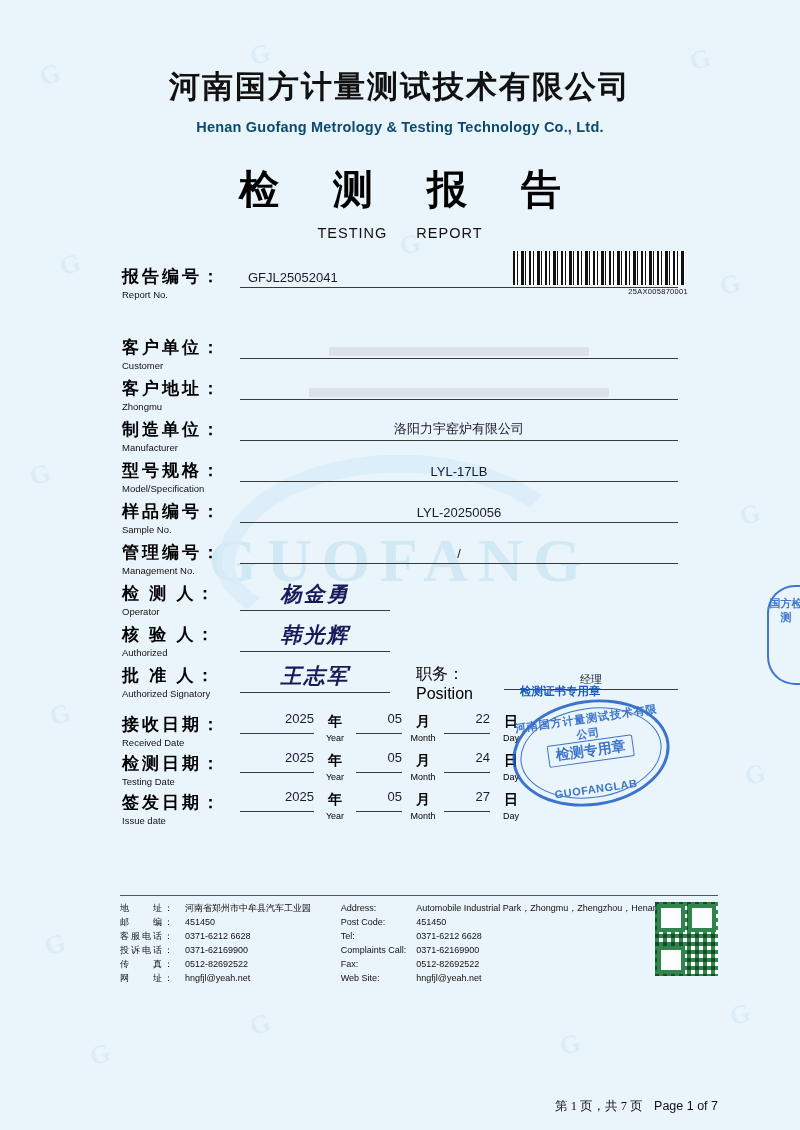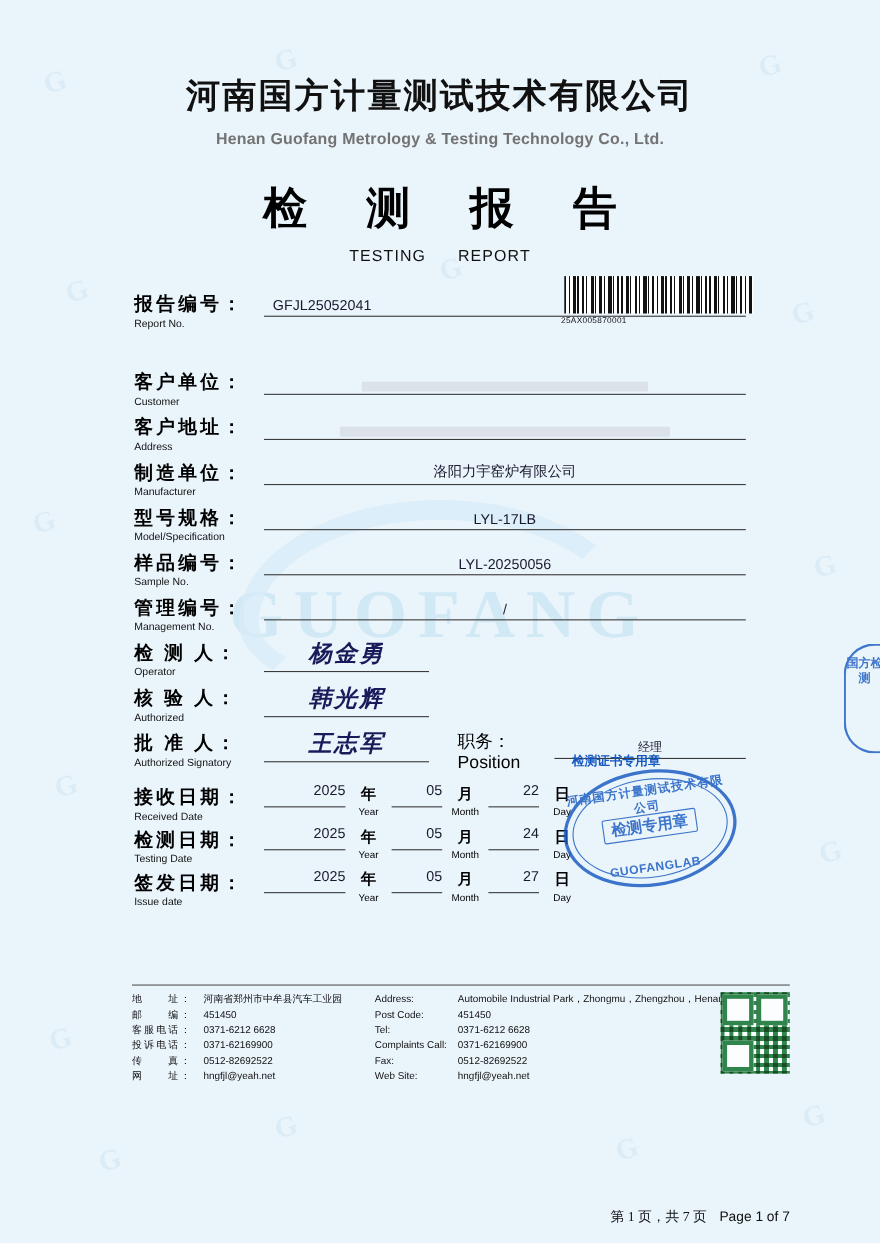--- a/index.html
+++ b/index.html
@@ -76,21 +76,21 @@
     font-family: "Liberation Serif", serif;
     font-weight: bold;
     font-size: 31px;
     color: #111;
     letter-spacing: 2px;
   }
   .company-en {
     margin-top: 11px;
     font-size: 14.5px;
     font-weight: bold;
-    color: #737373;
+    color: #0c4a6e;
     letter-spacing: .2px;
   }
   .doc-title-cn {
     margin-top: 27px;
     font-family: "Liberation Serif", serif;
     font-weight: bold;
     font-size: 40px;
     letter-spacing: 22px;
     color: #000;
     padding-left: 22px;
@@ -161,21 +161,21 @@
   
   .row-report .value-line {
     justify-content: flex-start;
     padding-left: 8px;
   }
   .barcode-wrap {
     position: absolute;
     right: -10px;
     top: -12px;
     width: 178px;
-    text-align: left;
+    text-align: right;
   }
   .barcode {
     height: 34px;
     width: 172px;
     background-image: repeating-linear-gradient(
       to right,
       #111 0px, #111 2px, #fff 2px, #fff 4px,
       #111 4px, #111 5px, #fff 5px, #fff 8px,
       #111 8px, #111 11px, #fff 11px, #fff 12px,
       #111 12px, #111 13px, #fff 13px, #fff 16px);
@@ -467,21 +467,21 @@
         <div class="en">Customer</div>
       </div>
       <div class="value-line">
         <span class="redacted" style="width:260px"></span>
       </div>
     </div>
 
     <div class="row">
       <div class="label">
         <div class="cn">客户地址：</div>
-        <div class="en">Address</div>
+        <div class="en">Zhongmu</div>
       </div>
       <div class="value-line">
         <span class="redacted" style="width:300px"></span>
       </div>
     </div>
 
 
     <div class="row">
       <div class="label">
         <div class="cn">制造单位：</div>

